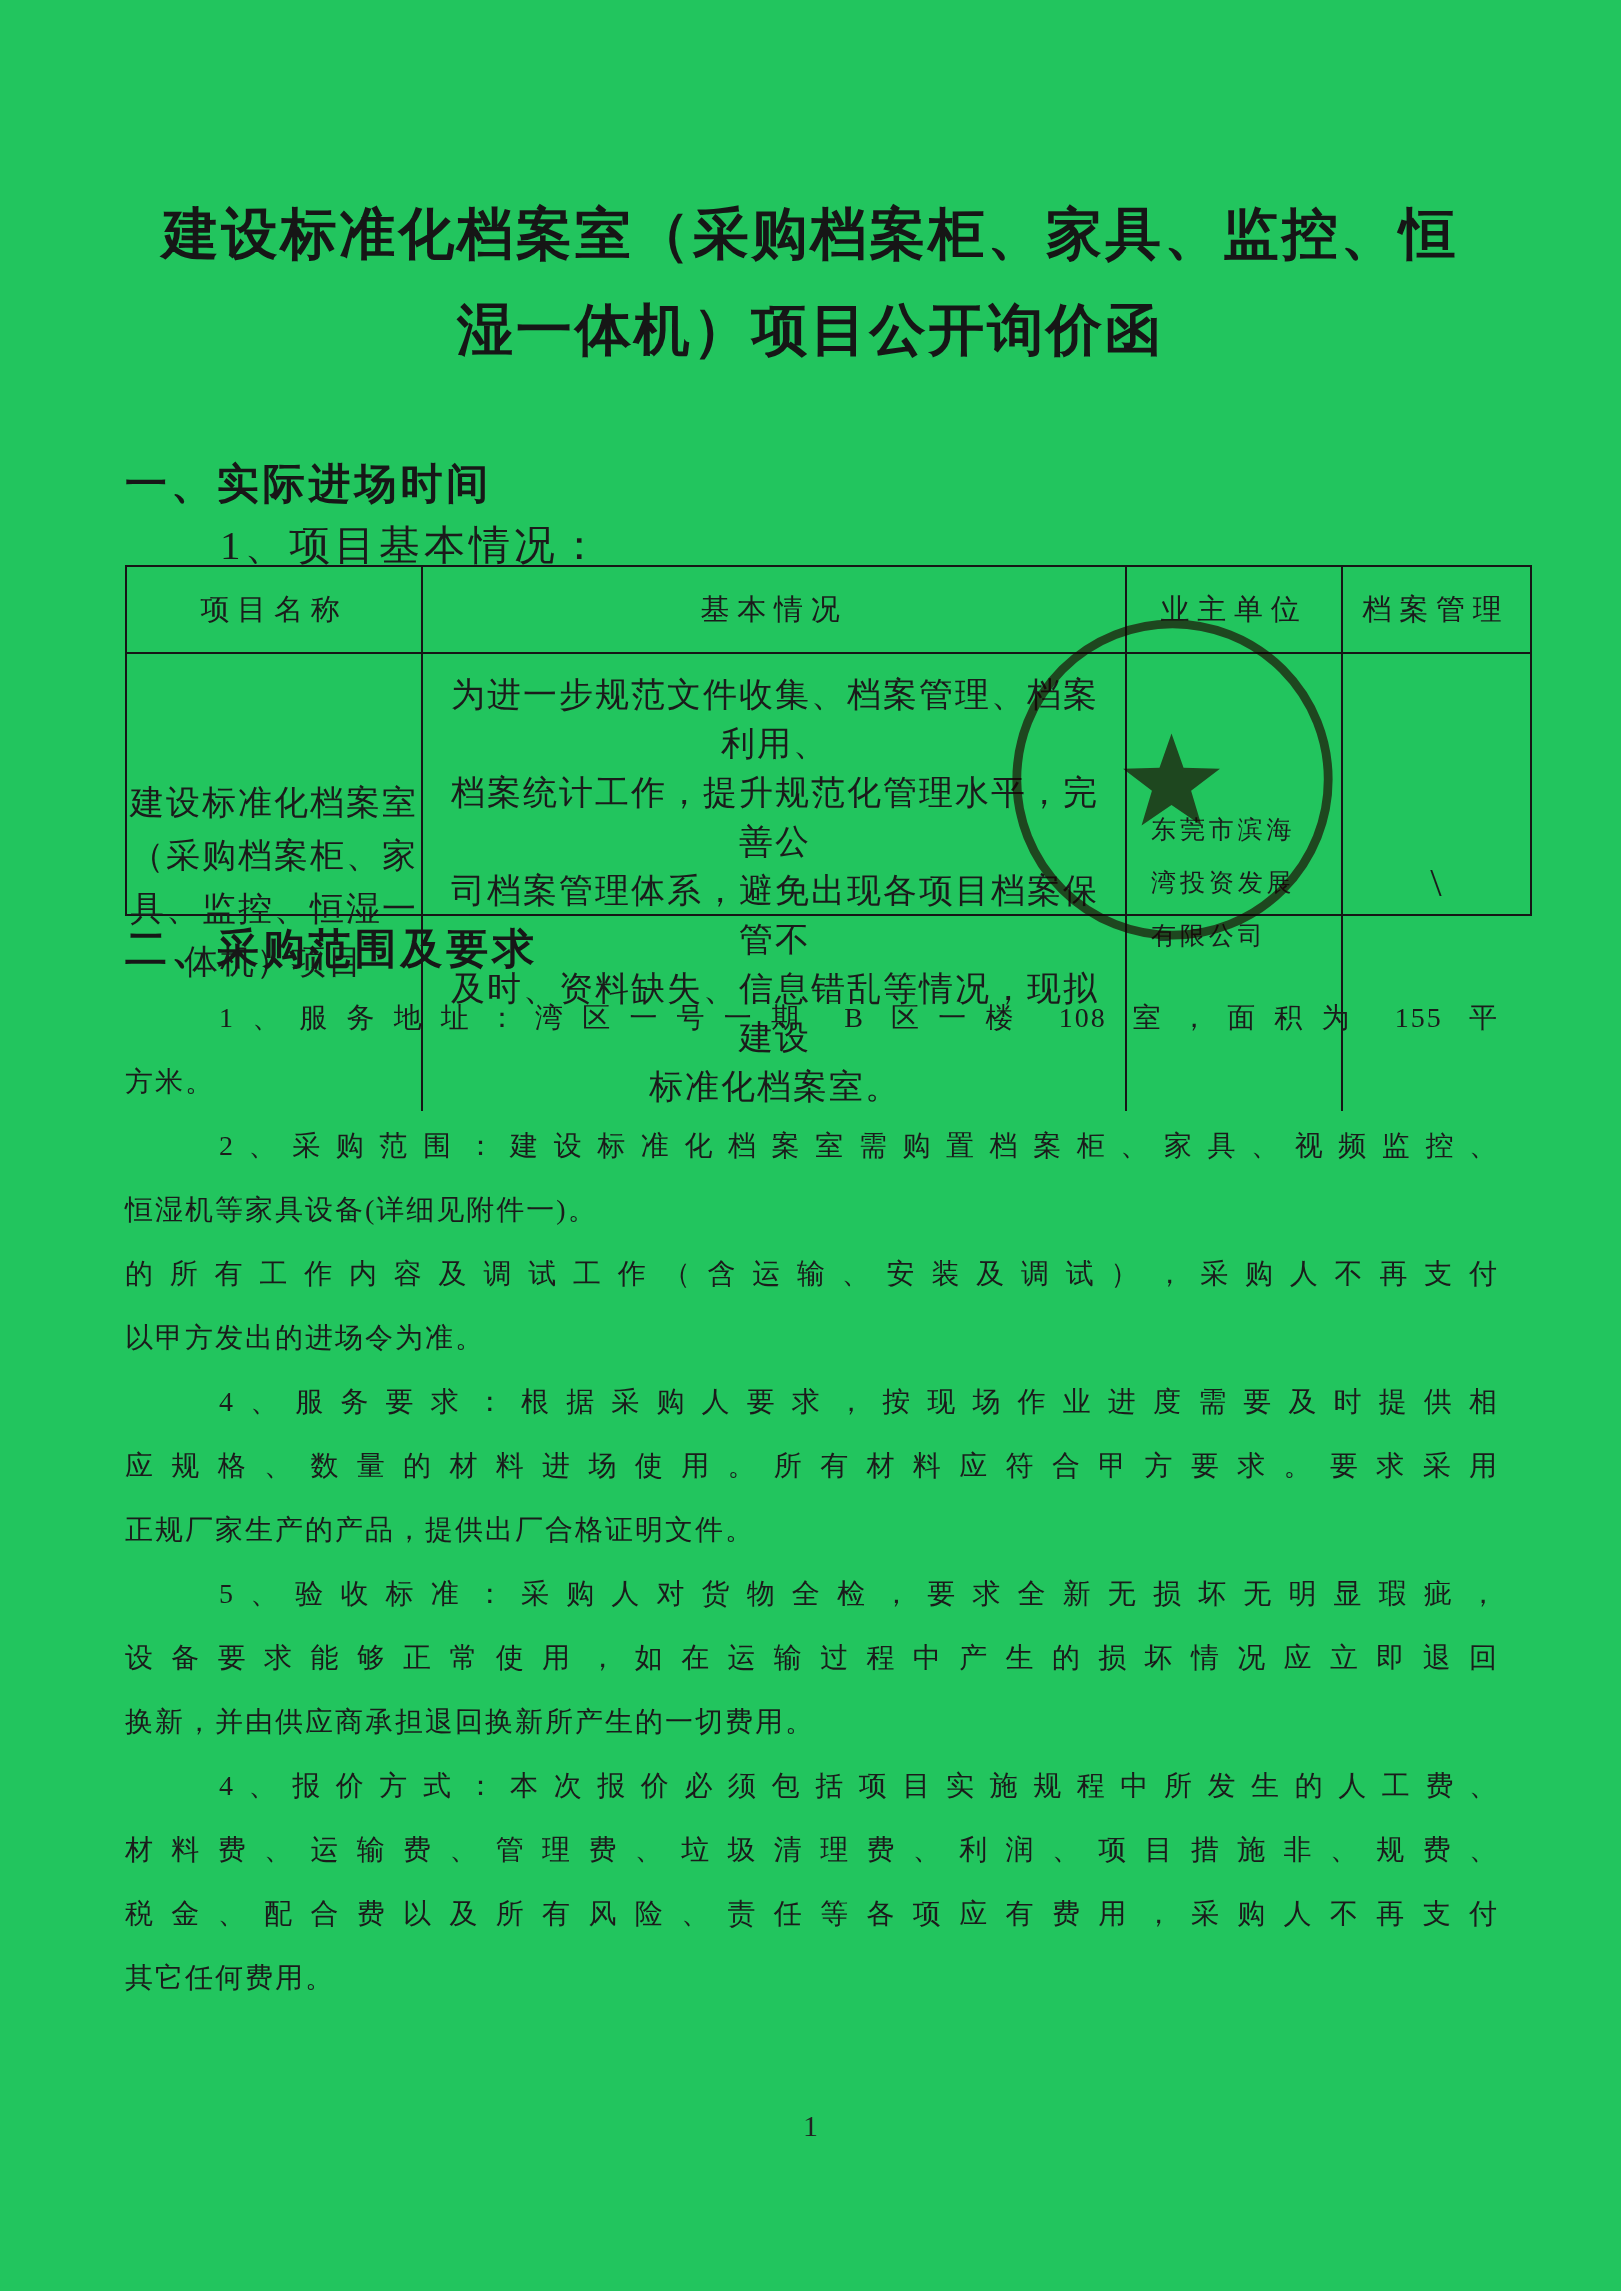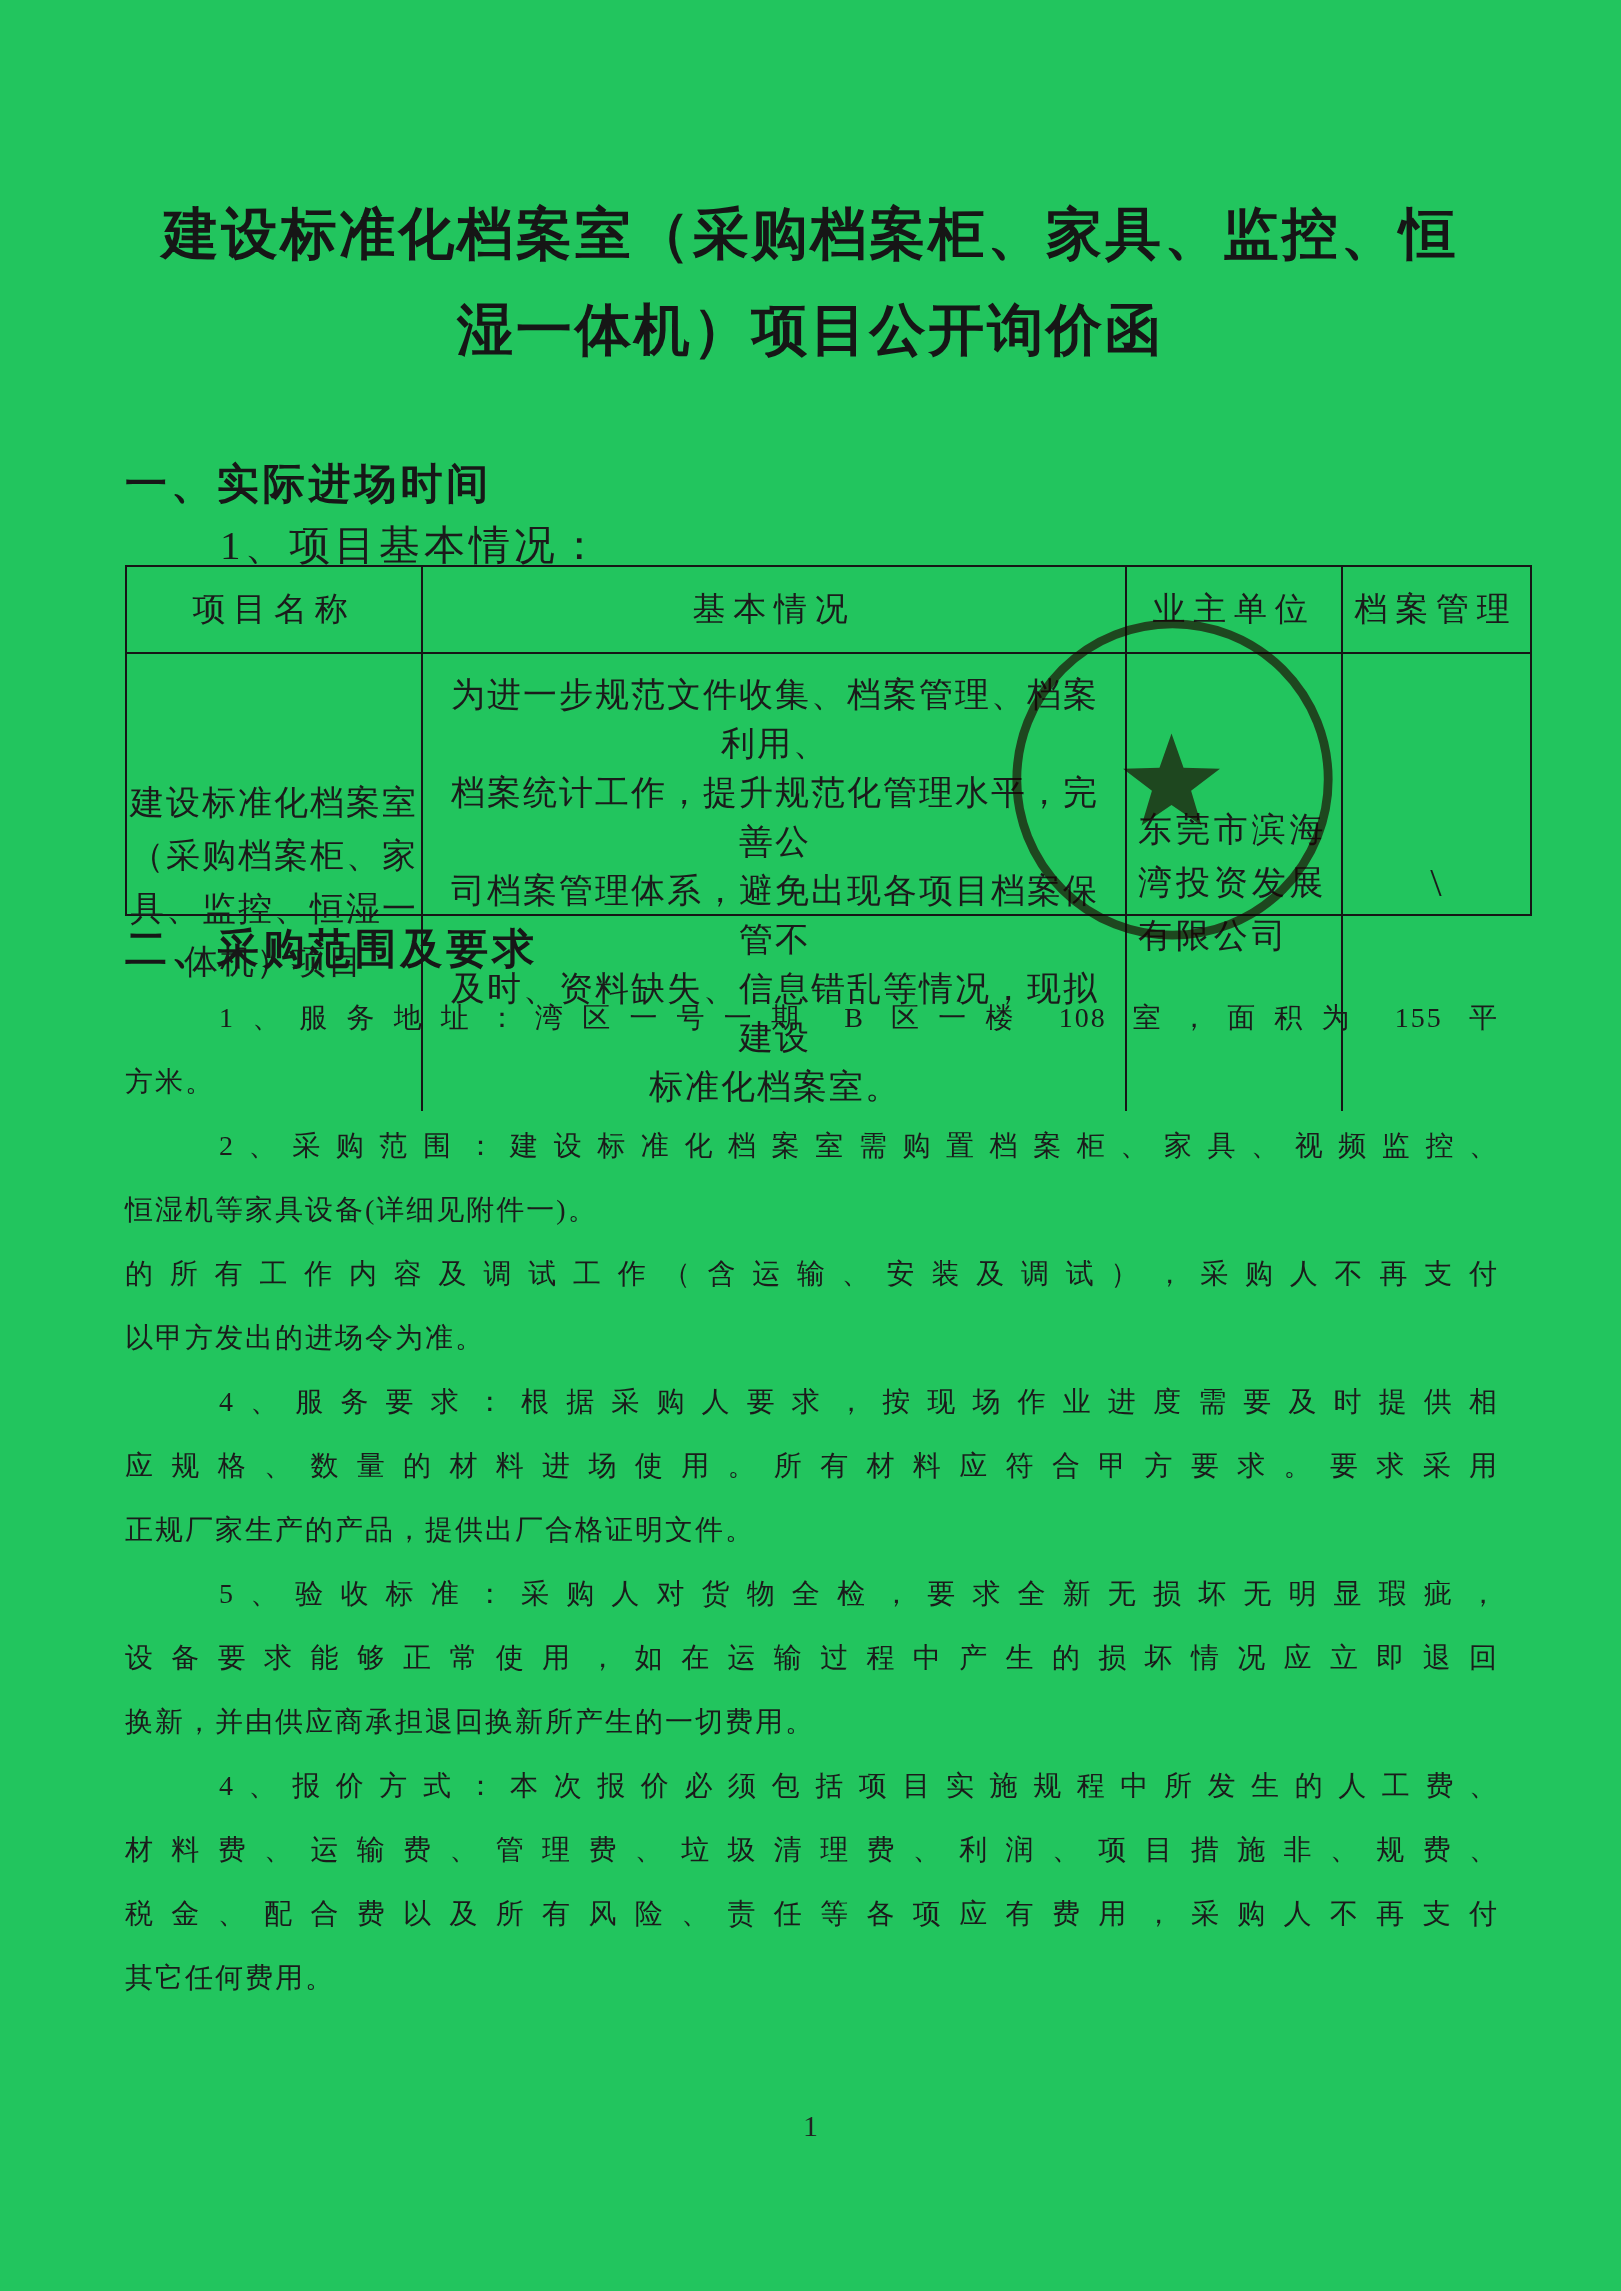--- a/index.html
+++ b/index.html
@@ -35,38 +35,38 @@
     width:1407px;height:351px;
     border:2.9px solid #161616;
     box-sizing:border-box;
     display:grid;grid-template-rows:87px 1fr;
     background:transparent;
   }
   .thead,.trow{display:grid;grid-template-columns:294px 704px 216px 188px;}
   .thead{border-bottom:2.9px solid #161616;}
   .th{
     display:flex;align-items:center;justify-content:center;
-    font-size:33px;letter-spacing:7.8px;
+    font-size:29px;letter-spacing:7.8px;
   }
   .th + .th, .td + .td{border-left:2.9px solid #161616;}
   .td{box-sizing:border-box;}
   .td.c1{
     display:flex;align-items:center;justify-content:center;
     text-align:center;white-space:pre-line;
     font-size:34px;line-height:53px;letter-spacing:2px;
   }
   .td.c2{
     padding:15.7px 15.7px 0 17.6px;
     font-size:34px;line-height:49px;letter-spacing:2px;
     white-space:pre-line;text-align:center;
   }
   .td.c3{
     display:flex;align-items:center;
-    padding-left:11px;
-    font-size:34px;line-height:53px;letter-spacing:3.9px;
+    padding-left:24px;
+    font-size:25px;line-height:53px;letter-spacing:3.9px;
     white-space:pre-line;
   }
   .td.c4{
     display:flex;align-items:center;justify-content:center;
     font-size:41px;
   }
   
   .bodylines{position:absolute;left:125px;top:986px;width:1374px;}
   .bline{
     height:64px;line-height:64px;

